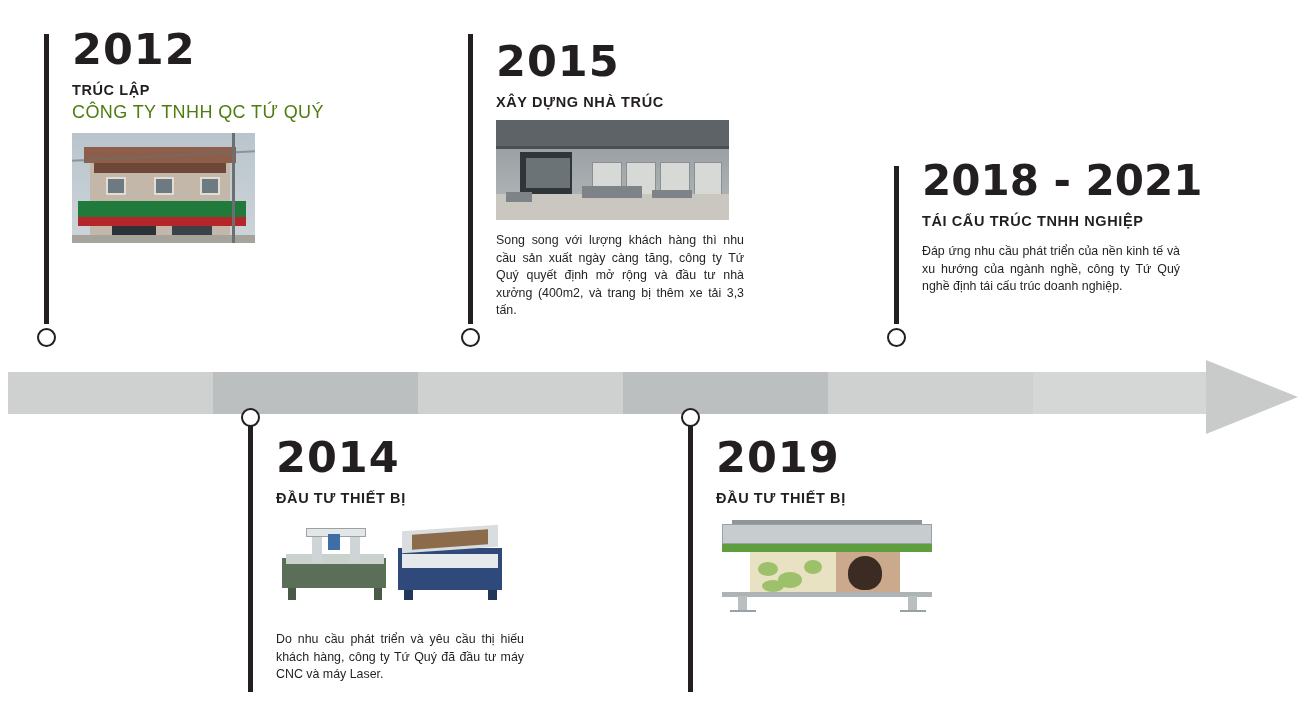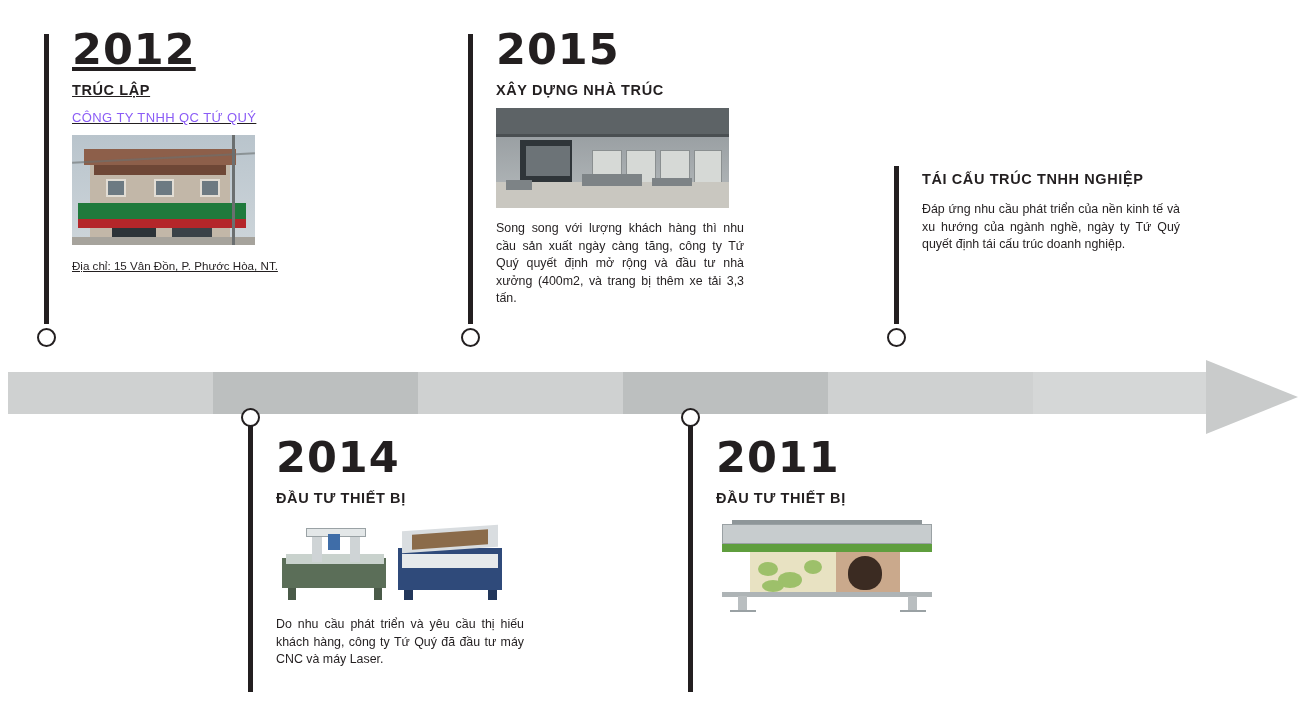--- a/index.html
+++ b/index.html
@@ -75,24 +75,24 @@
   .subtitle {
     font-weight: bold;
     font-size: 14.5px;
     letter-spacing: 0.6px;
     margin-top: 11px;
     color: #231f20;
     white-space: nowrap;
   }
   .subtitle2 {
     font-weight: normal;
-    font-size: 13px;
+    font-size: 18px;
     letter-spacing: 0.4px;
-    margin-top: 12px;
-    color: #8b5cf6;
+    margin-top: 4px;
+    color: #4d7c0f;
     white-space: nowrap;
   }
   .desc {
     font-size: 12.4px;
     line-height: 1.42;
     text-align: justify;
     color: #231f20;
   }
   .addr {
     font-size: 11.6px;
@@ -102,21 +102,21 @@
   .photo {
     position: relative;
     overflow: hidden;
     background: #9aa0a2;
   }
 
   
   #ms-2012 { left: 28px; top: 28px; }
   #ms-2012 .stem { left: 16px; top: 6px; height: 290px; }
   #ms-2012 .node { left: 9px; top: 300px; }
-  #ms-2012 .content { left: 44px; top: 0; width: 240px; text-decoration: underline; }
+  #ms-2012 .content { left: 44px; top: 0; width: 240px; }
   #photo-2012 { width: 183px; height: 110px; margin-top: 10px; }
 
   
   .sf-sky { position:absolute; inset:0; background:linear-gradient(#b9c4cc,#cdd5da); }
   .sf-bldg { position:absolute; left:18px; top:16px; width:140px; height:94px; background:#c2b7a8; }
   .sf-roof { position:absolute; left:12px; top:14px; width:152px; height:16px; background:#8d5f4a; }
   .sf-roof2 { position:absolute; left:22px; top:30px; width:132px; height:10px; background:#6e4736; }
   .sf-win { position:absolute; top:44px; width:20px; height:18px; background:#6d7a82; border:2px solid #e2ddd4; box-sizing:border-box; }
   .sf-sign { position:absolute; left:6px; top:68px; width:168px; height:16px; background:#1f7a3c; }
   .sf-sign2 { position:absolute; left:6px; top:84px; width:168px; height:9px; background:#b4262a; }
@@ -126,21 +126,21 @@
   .sf-pole { position:absolute; left:160px; top:0; width:3px; height:110px; background:#6b6f70; }
   .sf-wire { position:absolute; left:0; top:22px; width:183px; height:2px; background:#6b6f70; opacity:.6; transform:rotate(-3deg); }
 
   #addr-2012 { margin-top: 12px; }
   #addr-2012 .addr-line { white-space: nowrap; }
 
   
   #ms-2015 { left: 452px; top: 28px; }
   #ms-2015 .stem { left: 16px; top: 6px; height: 290px; }
   #ms-2015 .node { left: 9px; top: 300px; }
-  #ms-2015 .content { left: 44px; top: 0; width: 248px; }
+  #ms-2015 .content { left: 44px; top: 12px; width: 248px; }
   #photo-2015 { width: 233px; height: 100px; margin-top: 10px; }
 
   
   .fa-wall { position:absolute; inset:0; background:linear-gradient(#8f9599,#b6bbbd); }
   .fa-roof { position:absolute; left:0; top:0; width:100%; height:26px; background:#5d6366; }
   .fa-beam { position:absolute; top:26px; height:3px; background:#4a4f52; width:100%; }
   .fa-door { position:absolute; left:24px; top:32px; width:52px; height:44px; background:#2f3539; }
   .fa-truck { position:absolute; left:30px; top:38px; width:44px; height:30px; background:#6c7377; }
   .fa-panel { position:absolute; top:42px; background:#d6d9d6; border:1px solid #8a8f90; box-sizing:border-box; }
   .fa-floor { position:absolute; left:0; bottom:0; width:100%; height:26px; background:#c9c7c0; }
@@ -225,21 +225,20 @@
       <div class="sf-win" style="left:128px"></div>
       <div class="sf-sign"></div>
       <div class="sf-sign2"></div>
       <div class="sf-door"></div>
       <div class="sf-door2"></div>
       <div class="sf-ground"></div>
       <div class="sf-pole"></div>
       <div class="sf-wire"></div>
     </div>
     <div id="addr-2012">
-      <div class="addr addr-line">Địa chỉ: 15 Vân Đồn, P. Phước Hòa, NT.</div>
     </div>
   </div>
 </div>
 
 <div class="milestone" id="ms-2015">
   <div class="stem"></div>
   <div class="node"></div>
   <div class="content">
     <div class="year">2015</div>
     <div class="subtitle">XÂY DỰNG NHÀ TRÚC</div>
@@ -259,22 +258,23 @@
       <div class="fa-obj" style="left:10px;top:72px;width:26px;height:10px"></div>
     </div>
     <div class="desc" style="margin-top:12px">Song song với lượng khách hàng thì nhu cầu sản xuất ngày càng tăng, công ty Tứ Quý quyết định mở rộng và đầu tư nhà xưởng (400m2, và trang bị thêm xe tải 3,3 tấn.</div>
   </div>
 </div>
 
 <div class="milestone" id="ms-2018">
   <div class="stem"></div>
   <div class="node"></div>
   <div class="content">
+    <div class="year">2018 - 2021</div>
     <div class="subtitle">TÁI CẤU TRÚC TNHH NGHIỆP</div>
-    <div class="desc" style="margin-top:14px">Đáp ứng nhu cầu phát triển của nền kinh tế và xu hướng của ngành nghề, ngày ty Tứ Quý quyết định tái cấu trúc doanh nghiệp.</div>
+    <div class="desc" style="margin-top:14px">Đáp ứng nhu cầu phát triển của nền kinh tế và xu hướng của ngành nghề, công ty Tứ Quý nghề định tái cấu trúc doanh nghiệp.</div>
   </div>
 </div>
 
 <div class="milestone" id="ms-2014">
   <div class="stem"></div>
   <div class="node"></div>
   <div class="content">
     <div class="year">2014</div>
     <div class="subtitle">ĐẦU TƯ THIẾT BỊ</div>
     <div class="photo" id="photo-2014" style="background:transparent">
@@ -286,29 +286,29 @@
       <div class="m-cnc-head"></div>
       <div class="m-cnc-leg" style="left:12px"></div>
       <div class="m-cnc-leg" style="left:98px"></div>
       <div class="m-las-body"></div>
       <div class="m-las-lid"></div>
       <div class="m-las-glass"></div>
       <div class="m-las-panel"></div>
       <div class="m-las-leg" style="left:128px"></div>
       <div class="m-las-leg" style="left:212px"></div>
     </div>
-    <div class="desc" style="margin-top:14px">Do nhu cầu phát triển và yêu cầu thị hiếu khách hàng, công ty Tứ Quý đã đầu tư máy CNC và máy Laser.</div>
+    <div class="desc" style="margin-top:29px">Do nhu cầu phát triển và yêu cầu thị hiếu khách hàng, công ty Tứ Quý đã đầu tư máy CNC và máy Laser.</div>
   </div>
 </div>
 
 <div class="milestone" id="ms-2016">
   <div class="stem"></div>
   <div class="node"></div>
   <div class="content">
-    <div class="year">2011</div>
+    <div class="year">2019</div>
     <div class="subtitle">ĐẦU TƯ THIẾT BỊ</div>
     <div class="photo" id="photo-2016">
       <div class="pr-top2"></div>
       <div class="pr-top"></div>
       <div class="pr-green"></div>
       <div class="pr-media"></div>
       <div class="pr-leaf" style="left:42px;top:44px;width:20px;height:14px"></div>
       <div class="pr-leaf" style="left:62px;top:54px;width:24px;height:16px"></div>
       <div class="pr-leaf" style="left:88px;top:42px;width:18px;height:14px"></div>
       <div class="pr-leaf" style="left:46px;top:62px;width:22px;height:12px"></div>

